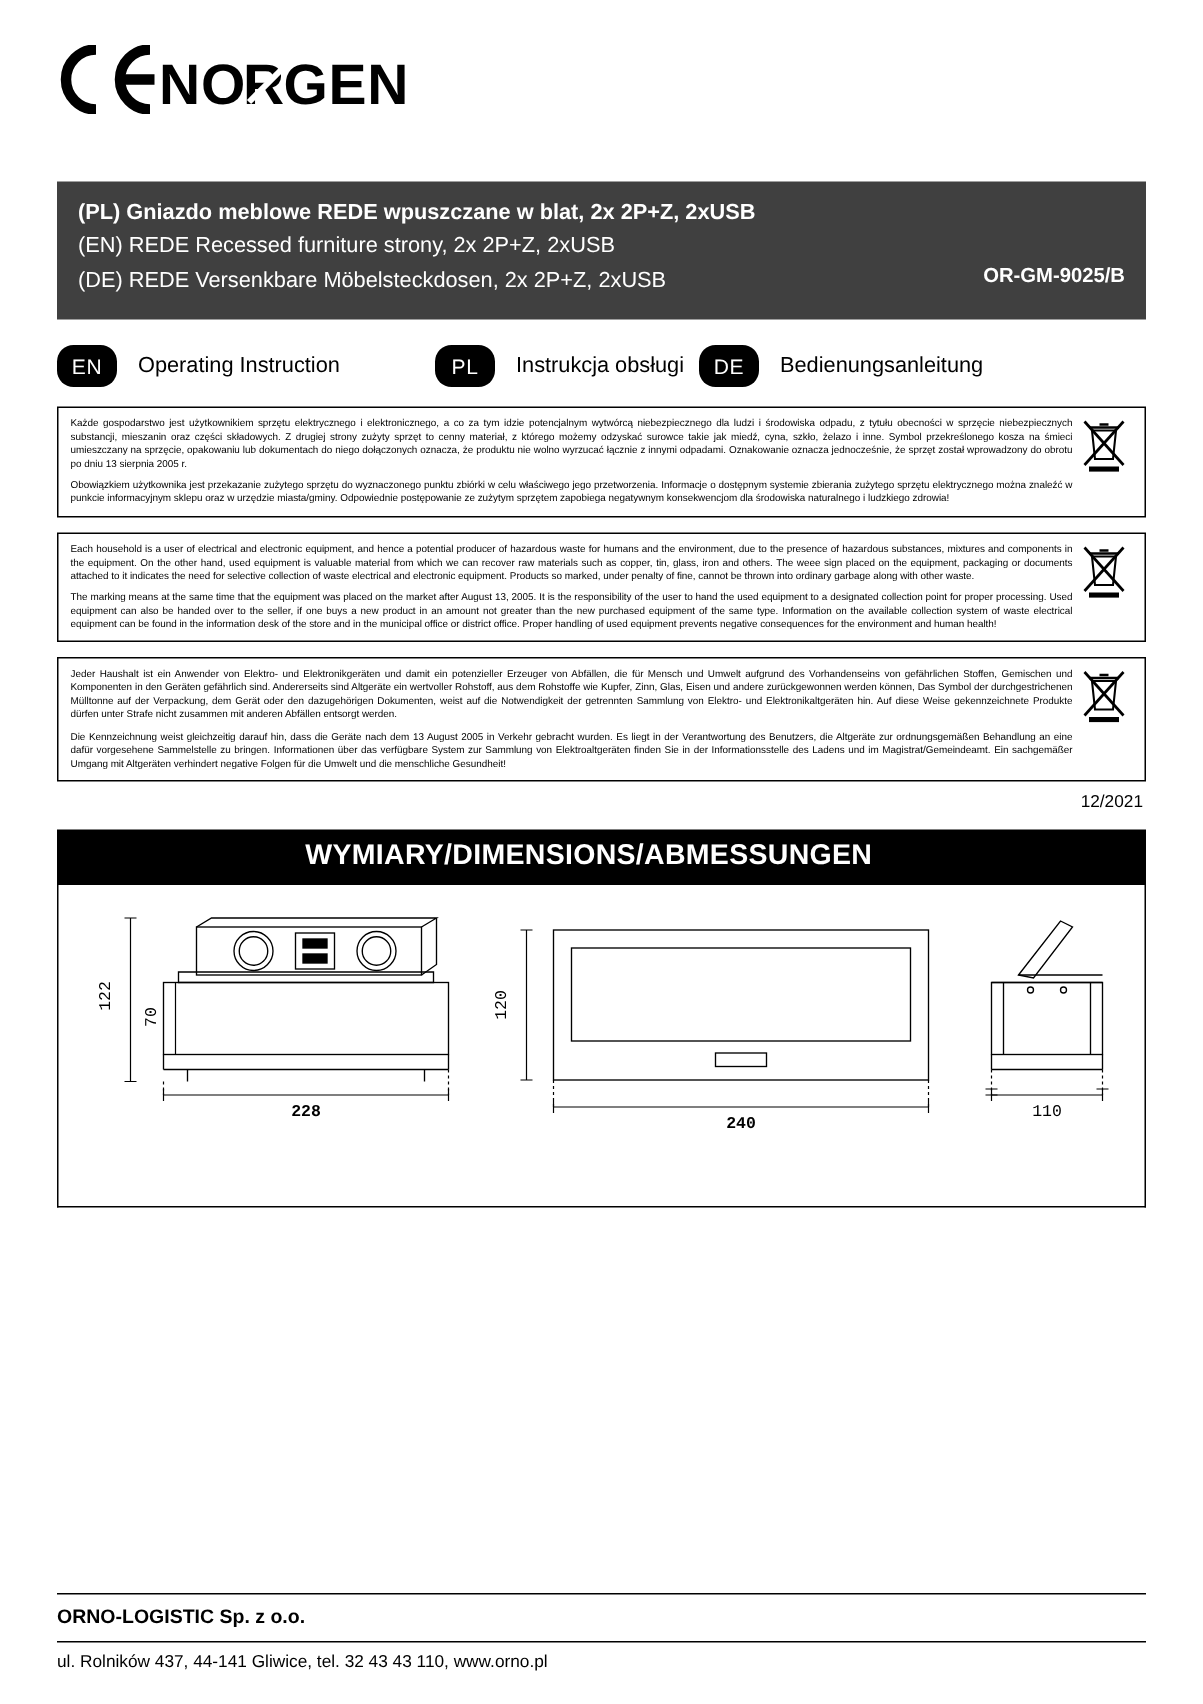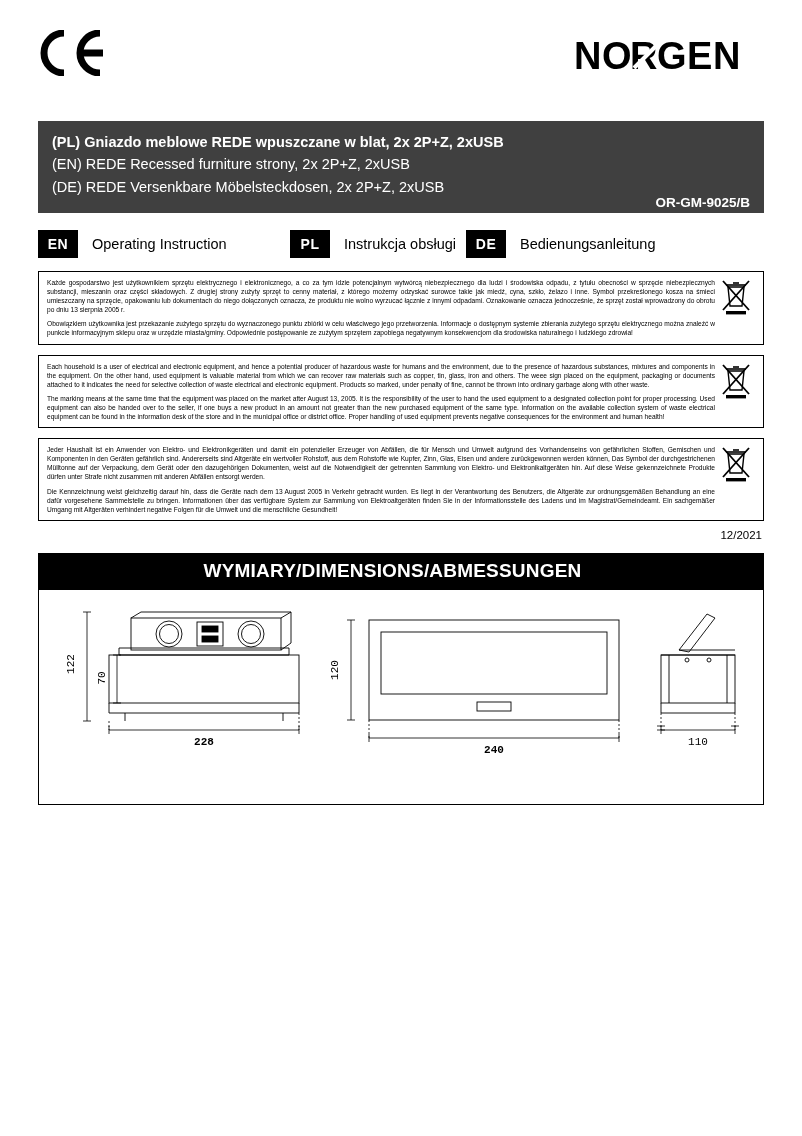--- a/index.html
+++ b/index.html
@@ -17,21 +17,20 @@
     position: relative;
     width: 802px;
     height: 1136px;
     padding: 26px 38px 0 38px;
   }
 
   
   .top-row {
     display: flex;
     align-items: flex-start;
-    justify-content: space-between;
     height: 68px;
   }
   .ce-mark { margin-top: 4px; }
   .brand {
     font-size: 38px;
     font-weight: bold;
     letter-spacing: 0.5px;
     line-height: 1;
     margin-top: 10px;
     display: flex;
@@ -45,43 +44,44 @@
     padding: 10px 14px 8px 14px;
     margin-top: 27px;
     position: relative;
     height: 92px;
   }
   .title-band .l1 { font-size: 14.5px; font-weight: bold; line-height: 1.55; }
   .title-band .l2, .title-band .l3 { font-size: 14.5px; font-weight: normal; line-height: 1.55; }
   .title-band .code {
     position: absolute;
     right: 14px;
-    bottom: 3px;
+    bottom: 22px;
     font-size: 13.5px;
     font-weight: bold;
   }
 
   
   .lang-row {
     display: flex;
     align-items: center;
     margin-top: 14px;
     height: 34px;
   }
   .lang-chip {
     background: #000000;
     color: #ffffff;
     font-size: 14px;
-    font-weight: bold;
+    font-weight: normal;
     width: 40px;
     height: 28px;
     display: flex;
     align-items: center;
     justify-content: center;
     letter-spacing: 0.5px;
+    border-radius: 11px;
   }
   .lang-label {
     font-size: 14.5px;
     margin-left: 14px;
     white-space: nowrap;
   }
   .lang-group { display: flex; align-items: center; }
   .lang-group.g1 { width: 252px; }
   .lang-group.g2 { width: 176px; }
 
@@ -331,14 +331,20 @@
       <div class="vlabel" style="left:43px; top:82px; width:40px; text-align:center;">70</div>
       <div class="hlabel" style="left:120px; top:146px; width:90px; text-align:center; font-weight:bold;">228</div>
 
       <div class="vlabel" style="left:276px; top:74px; width:40px; text-align:center;">120</div>
       <div class="hlabel" style="left:410px; top:154px; width:90px; text-align:center; font-weight:bold;">240</div>
 
       <div class="hlabel" style="left:614px; top:146px; width:90px; text-align:center;">110</div>
     </div>
   </div>
 
+  <div class="footer">
+    <div class="footer-rule"></div>
+    <div class="footer-company">ORNO-LOGISTIC Sp. z o.o.</div>
+    <div class="footer-rule2"></div>
+    <div class="footer-addr">ul. Rolników 437, 44-141 Gliwice, tel. 32 43 43 110, www.orno.pl</div>
+  </div>
 
 </div>
 
 </body></html>

